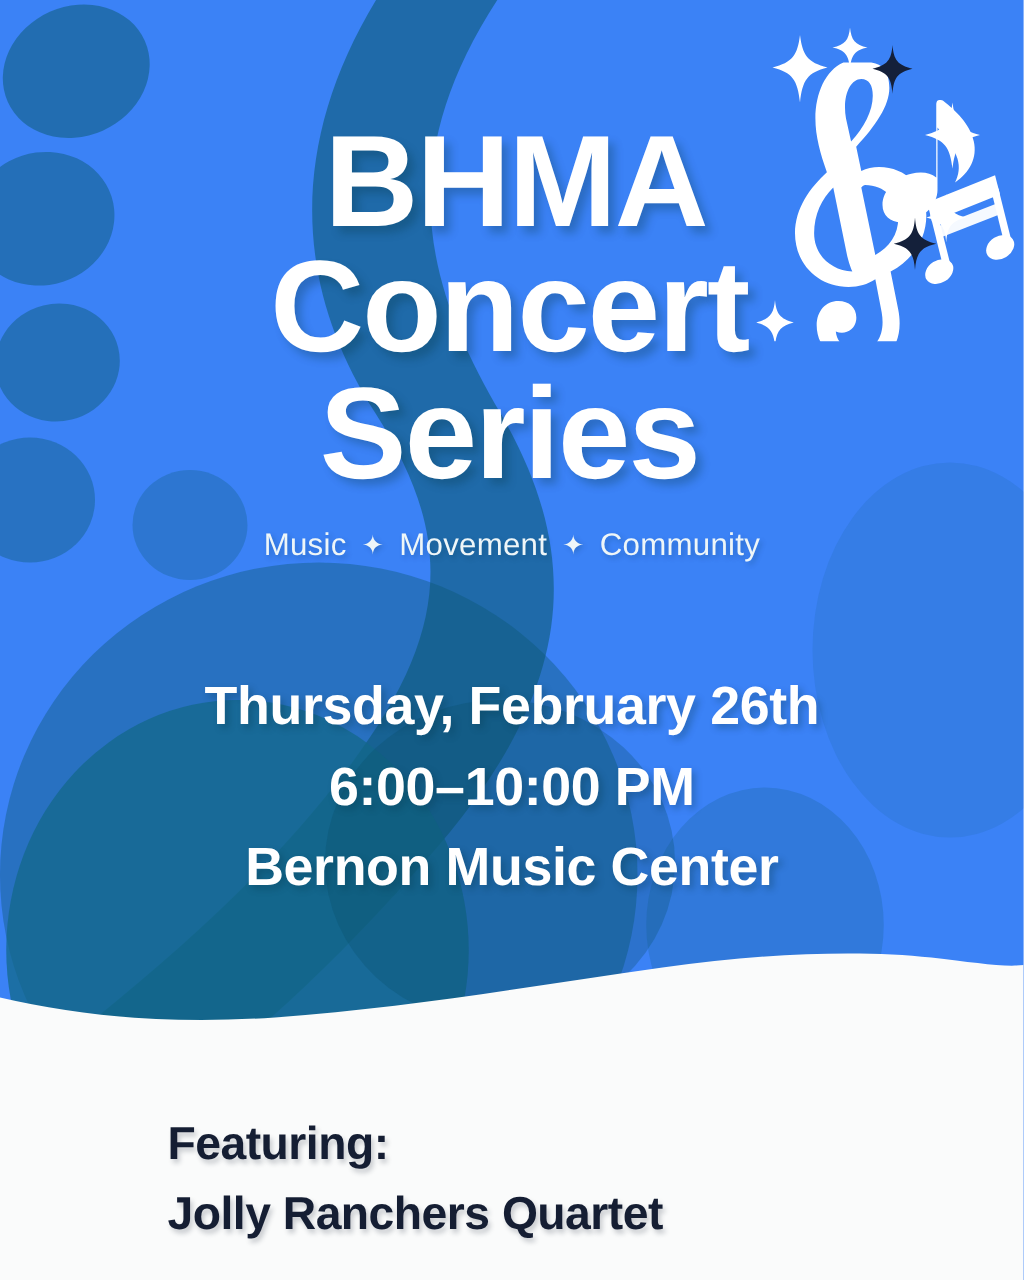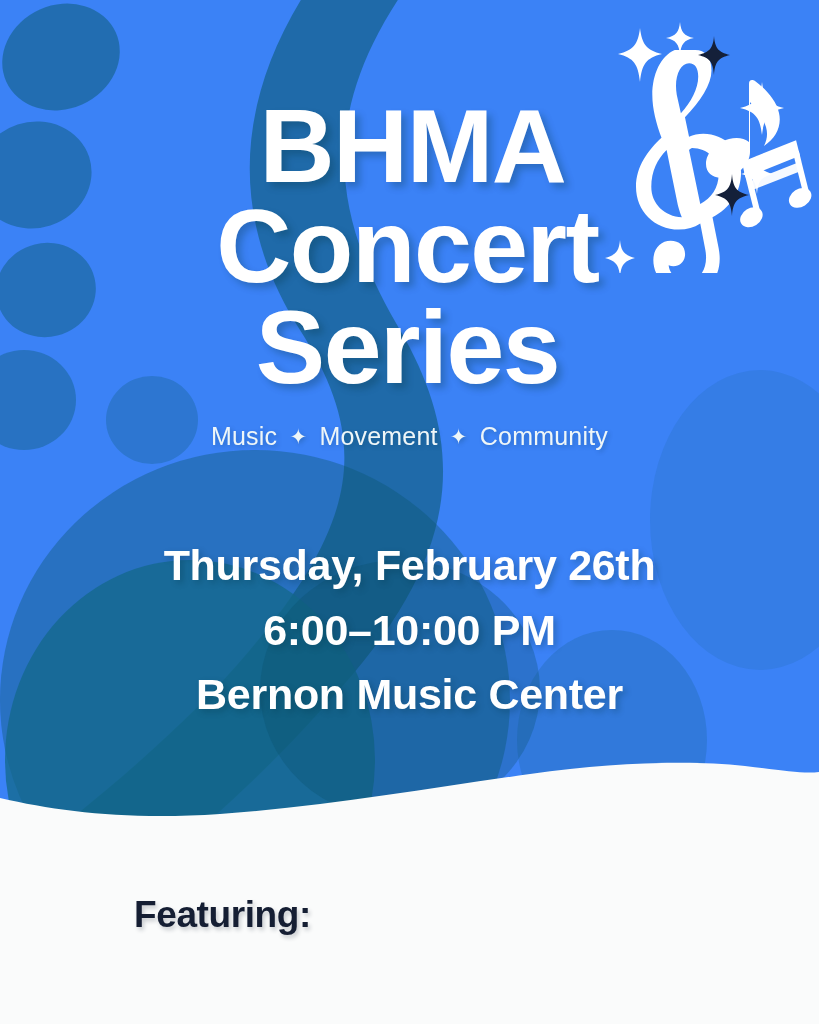--- a/index.html
+++ b/index.html
@@ -307,15 +307,16 @@
     <path d="M 0 798
              C 60 812, 130 820, 220 814
              C 330 806, 430 788, 530 774
              C 615 762, 690 760, 745 766
              C 780 770, 803 774, 819 772
              L 819 1024 L 0 1024 Z" fill="#fafbfb"></path>
   </svg>
 
   <div id="featuring-block">
     <div class="feature-line">Featuring:</div>
+    <div class="feature-line">Jolly Ranchers Quartet</div>
   </div>
 
 </div>
 
 </body></html>

